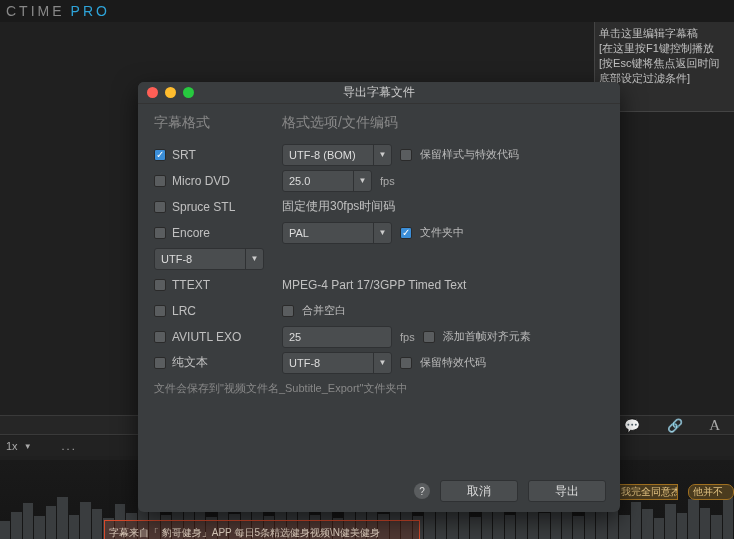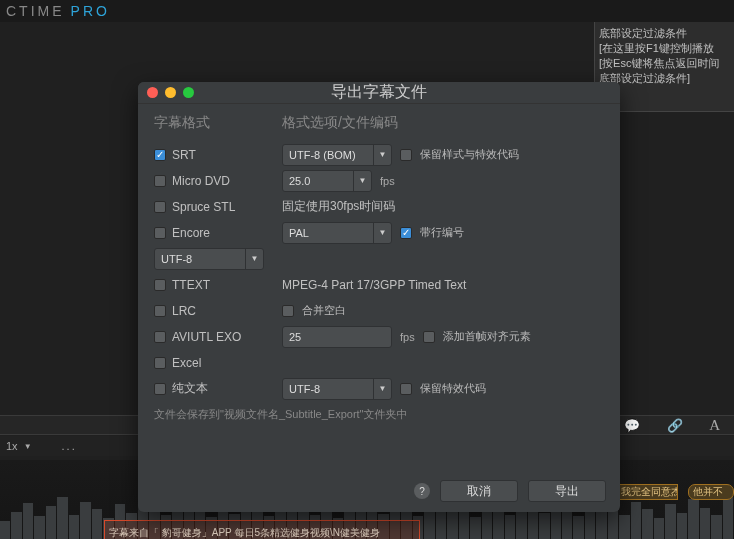--- a/index.html
+++ b/index.html
@@ -65,21 +65,21 @@
   .traffic { display: flex; gap: 7px; margin-left: 9px; }
   .tl { width: 11px; height: 11px; border-radius: 50%; }
   .tl.red { background: #ff5f56; }
   .tl.yel { background: #ffbd2e; }
   .tl.grn { background: #27c93f; }
   .modal-title {
     position: absolute;
     left: 0; right: 0;
     text-align: center;
     color: #ccc;
-    font-size: 16px;
+    font-size: 12px;
     pointer-events: none;
   }
 
   .modal-body {
     padding: 10px 16px 0 16px;
   }
 
   .section-headers {
     display: flex;
     color: #888;
@@ -308,21 +308,21 @@
 </style>
 </head>
 <body>
 
 <div class="topbar">
   <span class="brand1">CTIME</span>
   <span class="brand2">PRO</span>
 </div>
 
 <div class="notes-panel">
-  <div>底部设定过滤条件</div>
+  <div>单击这里编辑字幕稿</div>
   <div>[在这里按F1键控制播放</div>
   <div>[按Esc键将焦点返回时间</div>
   <div>底部设定过滤条件]</div>
 </div>
 
 <div class="toolbar">
   <span class="speech">💬</span>
   <span class="link">🔗</span>
   <span class="letter">A</span>
 </div>
@@ -471,21 +471,21 @@
       <div class="fmt-col">
         <div class="chk"></div>
         <span class="fmt-label">Encore</span>
       </div>
       <div class="opt-col">
         <div class="select">
           <span>PAL</span>
           <span class="caret">▼</span>
         </div>
         <div class="opt-check checked"></div>
-        <span class="opt-lbl">带行编号</span>
+        <span class="opt-lbl">文件夹中</span>
       </div>
     </div>
 
     <div class="row">
       <div class="opt-col">
         <div class="select">
           <span>UTF-8</span>
           <span class="caret">▼</span>
         </div>
       </div>
@@ -520,27 +520,20 @@
       <div class="opt-col">
         <div class="select">
           <span>25</span>
         </div>
         <span class="unit">fps</span>
         <div class="opt-check"></div>
         <span class="opt-lbl">添加首帧对齐元素</span>
       </div>
     </div>
 
-    <div class="row">
-      <div class="fmt-col">
-        <div class="chk"></div>
-        <span class="fmt-label">Excel</span>
-      </div>
-      <div class="opt-col"></div>
-    </div>
 
     <div class="row">
       <div class="fmt-col">
         <div class="chk"></div>
         <span class="fmt-label">纯文本</span>
       </div>
       <div class="opt-col">
         <div class="select">
           <span>UTF-8</span>
           <span class="caret">▼</span>

